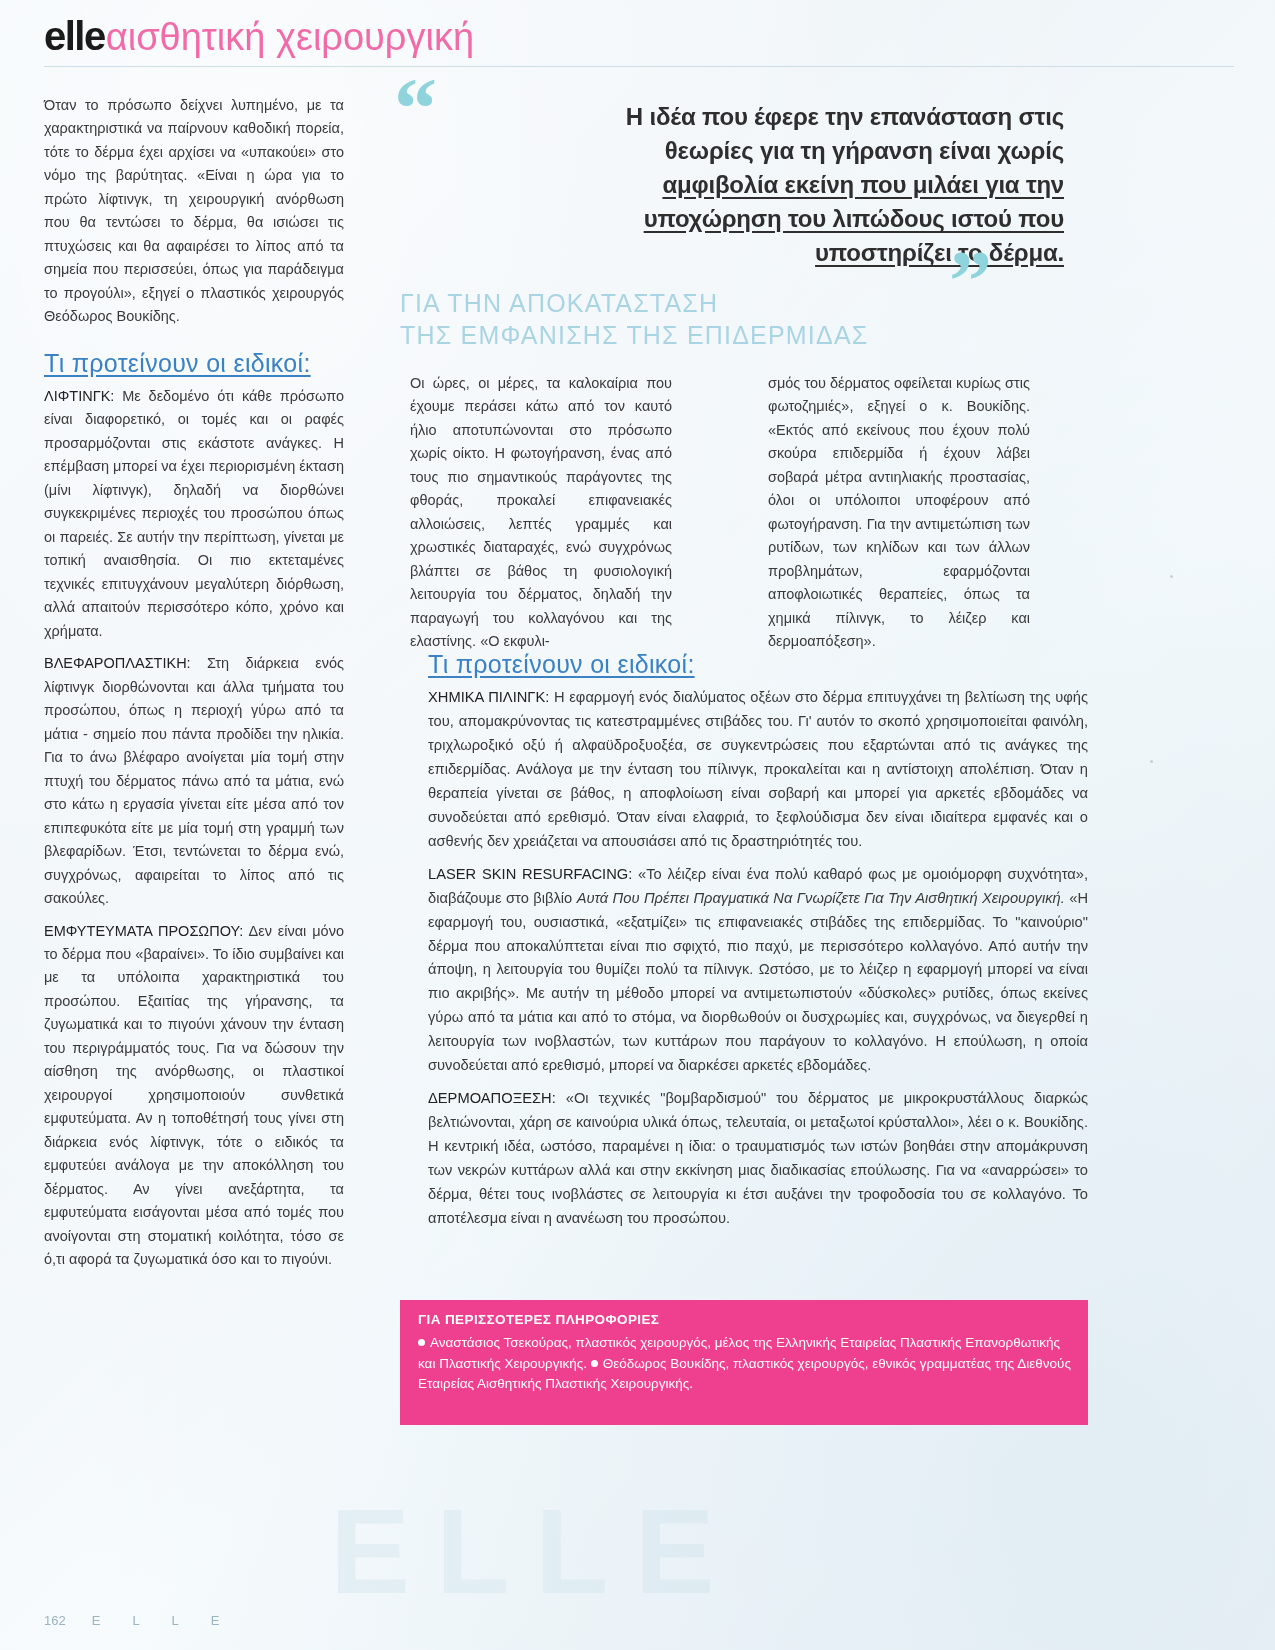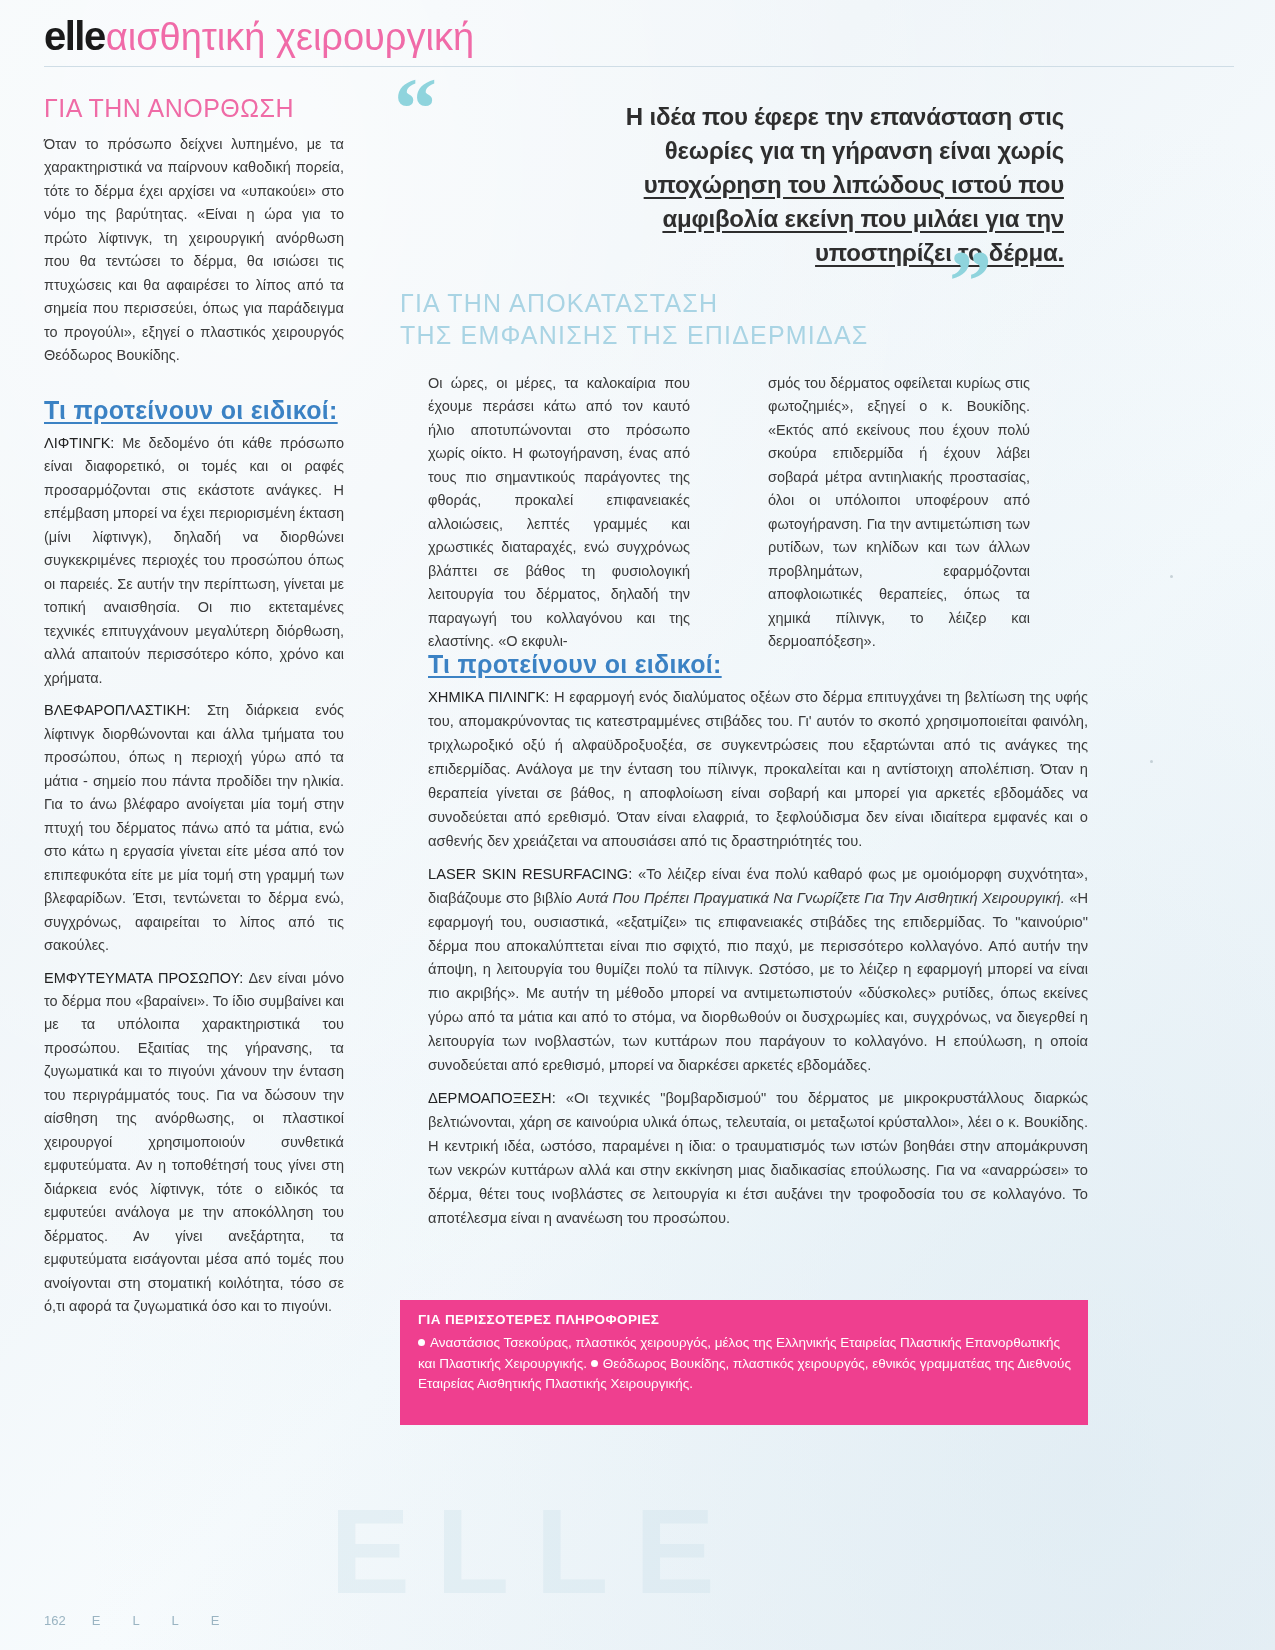--- a/index.html
+++ b/index.html
@@ -70,22 +70,22 @@
     color: #ef6ba6;
     font-size: 25px;
     letter-spacing: 0.5px;
     margin: 0 0 10px 0;
     font-weight: normal;
   }
   .head-blue {
     color: #3b82c4;
     font-size: 25px;
     letter-spacing: 0.3px;
-    margin: 28px 0 8px 0;
-    font-weight: bold;
+    margin: 20px 0 8px 0;
+    font-weight: normal;
     line-height: 1.12;
   }
   .head-blue-u {
     text-decoration: underline;
     text-underline-offset: 3px;
   }
   .body-text {
     font-size: 14.5px;
     line-height: 1.62;
     text-align: justify;
@@ -146,21 +146,21 @@
     width: 690px;
     font-size: 25px;
     line-height: 1.28;
     color: #a9d4e4;
     letter-spacing: 1.2px;
   }
 
   
   .col-mid {
     position: absolute;
-    left: 428px;
+    left: 410px;
     top: 372px;
     width: 262px;
   }
   .col-right {
     position: absolute;
     left: 768px;
     top: 372px;
     width: 262px;
   }
 
@@ -255,35 +255,34 @@
 
 <div class="page">
 
   <div class="masthead">
     <span class="elle">elle</span>
     <span class="sub">αισθητική χειρουργική</span>
   </div>
   <div class="masthead-rule"></div>
 
   <div class="col-left">
-    <h2 class="head-pink">ΓΙΑ ΤΗΝ ΑΝΟΡΘΩΣΗ</h2>
     <p class="body-text">Όταν το πρόσωπο δείχνει λυπημένο, με τα χαρακτηριστικά να παίρνουν καθοδική πορεία, τότε το δέρμα έχει αρχίσει να «υπακούει» στο νόμο της βαρύτητας. «Είναι η ώρα για το πρώτο λίφτινγκ, τη χειρουργική ανόρθωση που θα τεντώσει το δέρμα, θα ισιώσει τις πτυχώσεις και θα αφαιρέσει το λίπος από τα σημεία που περισσεύει, όπως για παράδειγμα το προγούλι», εξηγεί ο πλαστικός χειρουργός Θεόδωρος Βουκίδης.</p>
     <h2 class="head-blue head-blue-u">Τι προτείνουν οι ειδικοί:</h2>
     <p class="body-text"><b>ΛΙΦΤΙΝΓΚ:</b><span> Με δεδομένο ότι κάθε πρόσωπο είναι διαφορετικό, οι τομές και οι ραφές προσαρμόζονται στις εκάστοτε ανάγκες. Η επέμβαση μπορεί να έχει περιορισμένη έκταση (μίνι λίφτινγκ), δηλαδή να διορθώνει συγκεκριμένες περιοχές του προσώπου όπως οι παρειές. Σε αυτήν την περίπτωση, γίνεται με τοπική αναισθησία. Οι πιο εκτεταμένες τεχνικές επιτυγχάνουν μεγαλύτερη διόρθωση, αλλά απαιτούν περισσότερο κόπο, χρόνο και χρήματα.</span></p>
     <p class="body-text"><b>ΒΛΕΦΑΡΟΠΛΑΣΤΙΚΗ:</b><span> Στη διάρκεια ενός λίφτινγκ διορθώνονται και άλλα τμήματα του προσώπου, όπως η περιοχή γύρω από τα μάτια - σημείο που πάντα προδίδει την ηλικία. Για το άνω βλέφαρο ανοίγεται μία τομή στην πτυχή του δέρματος πάνω από τα μάτια, ενώ στο κάτω η εργασία γίνεται είτε μέσα από τον επιπεφυκότα είτε με μία τομή στη γραμμή των βλεφαρίδων. Έτσι, τεντώνεται το δέρμα ενώ, συγχρόνως, αφαιρείται το λίπος από τις σακούλες.</span></p>
     <p class="body-text"><b>ΕΜΦΥΤΕΥΜΑΤΑ ΠΡΟΣΩΠΟΥ:</b><span> Δεν είναι μόνο το δέρμα που «βαραίνει». Το ίδιο συμβαίνει και με τα υπόλοιπα χαρακτηριστικά του προσώπου. Εξαιτίας της γήρανσης, τα ζυγωματικά και το πιγούνι χάνουν την ένταση του περιγράμματός τους. Για να δώσουν την αίσθηση της ανόρθωσης, οι πλαστικοί χειρουργοί χρησιμοποιούν συνθετικά εμφυτεύματα. Αν η τοποθέτησή τους γίνει στη διάρκεια ενός λίφτινγκ, τότε ο ειδικός τα εμφυτεύει ανάλογα με την αποκόλληση του δέρματος. Αν γίνει ανεξάρτητα, τα εμφυτεύματα εισάγονται μέσα από τομές που ανοίγονται στη στοματική κοιλότητα, τόσο σε ό,τι αφορά τα ζυγωματικά όσο και το πιγούνι.</span></p>
   </div>
 
   <div class="pull-quote">
     <span class="q-open">“</span>
     <div class="q-text">
       <div>Η ιδέα που έφερε την επανάσταση στις</div>
       <div>θεωρίες για τη γήρανση είναι χωρίς</div>
+      <div class="u">αμφιβολία εκείνη που μιλάει για την</div>
       <div class="u">υποχώρηση του λιπώδους ιστού που</div>
-      <div class="u">αμφιβολία εκείνη που μιλάει για την</div>
       <div class="u">υποστηρίζει το δέρμα.</div>
     </div>
     <span class="q-close">”</span>
   </div>
 
   <div class="faded-head">
     <div>ΓΙΑ ΤΗΝ ΑΠΟΚΑΤΑΣΤΑΣΗ</div>
     <div>ΤΗΣ ΕΜΦΑΝΙΣΗΣ ΤΗΣ ΕΠΙΔΕΡΜΙΔΑΣ</div>
   </div>
 

